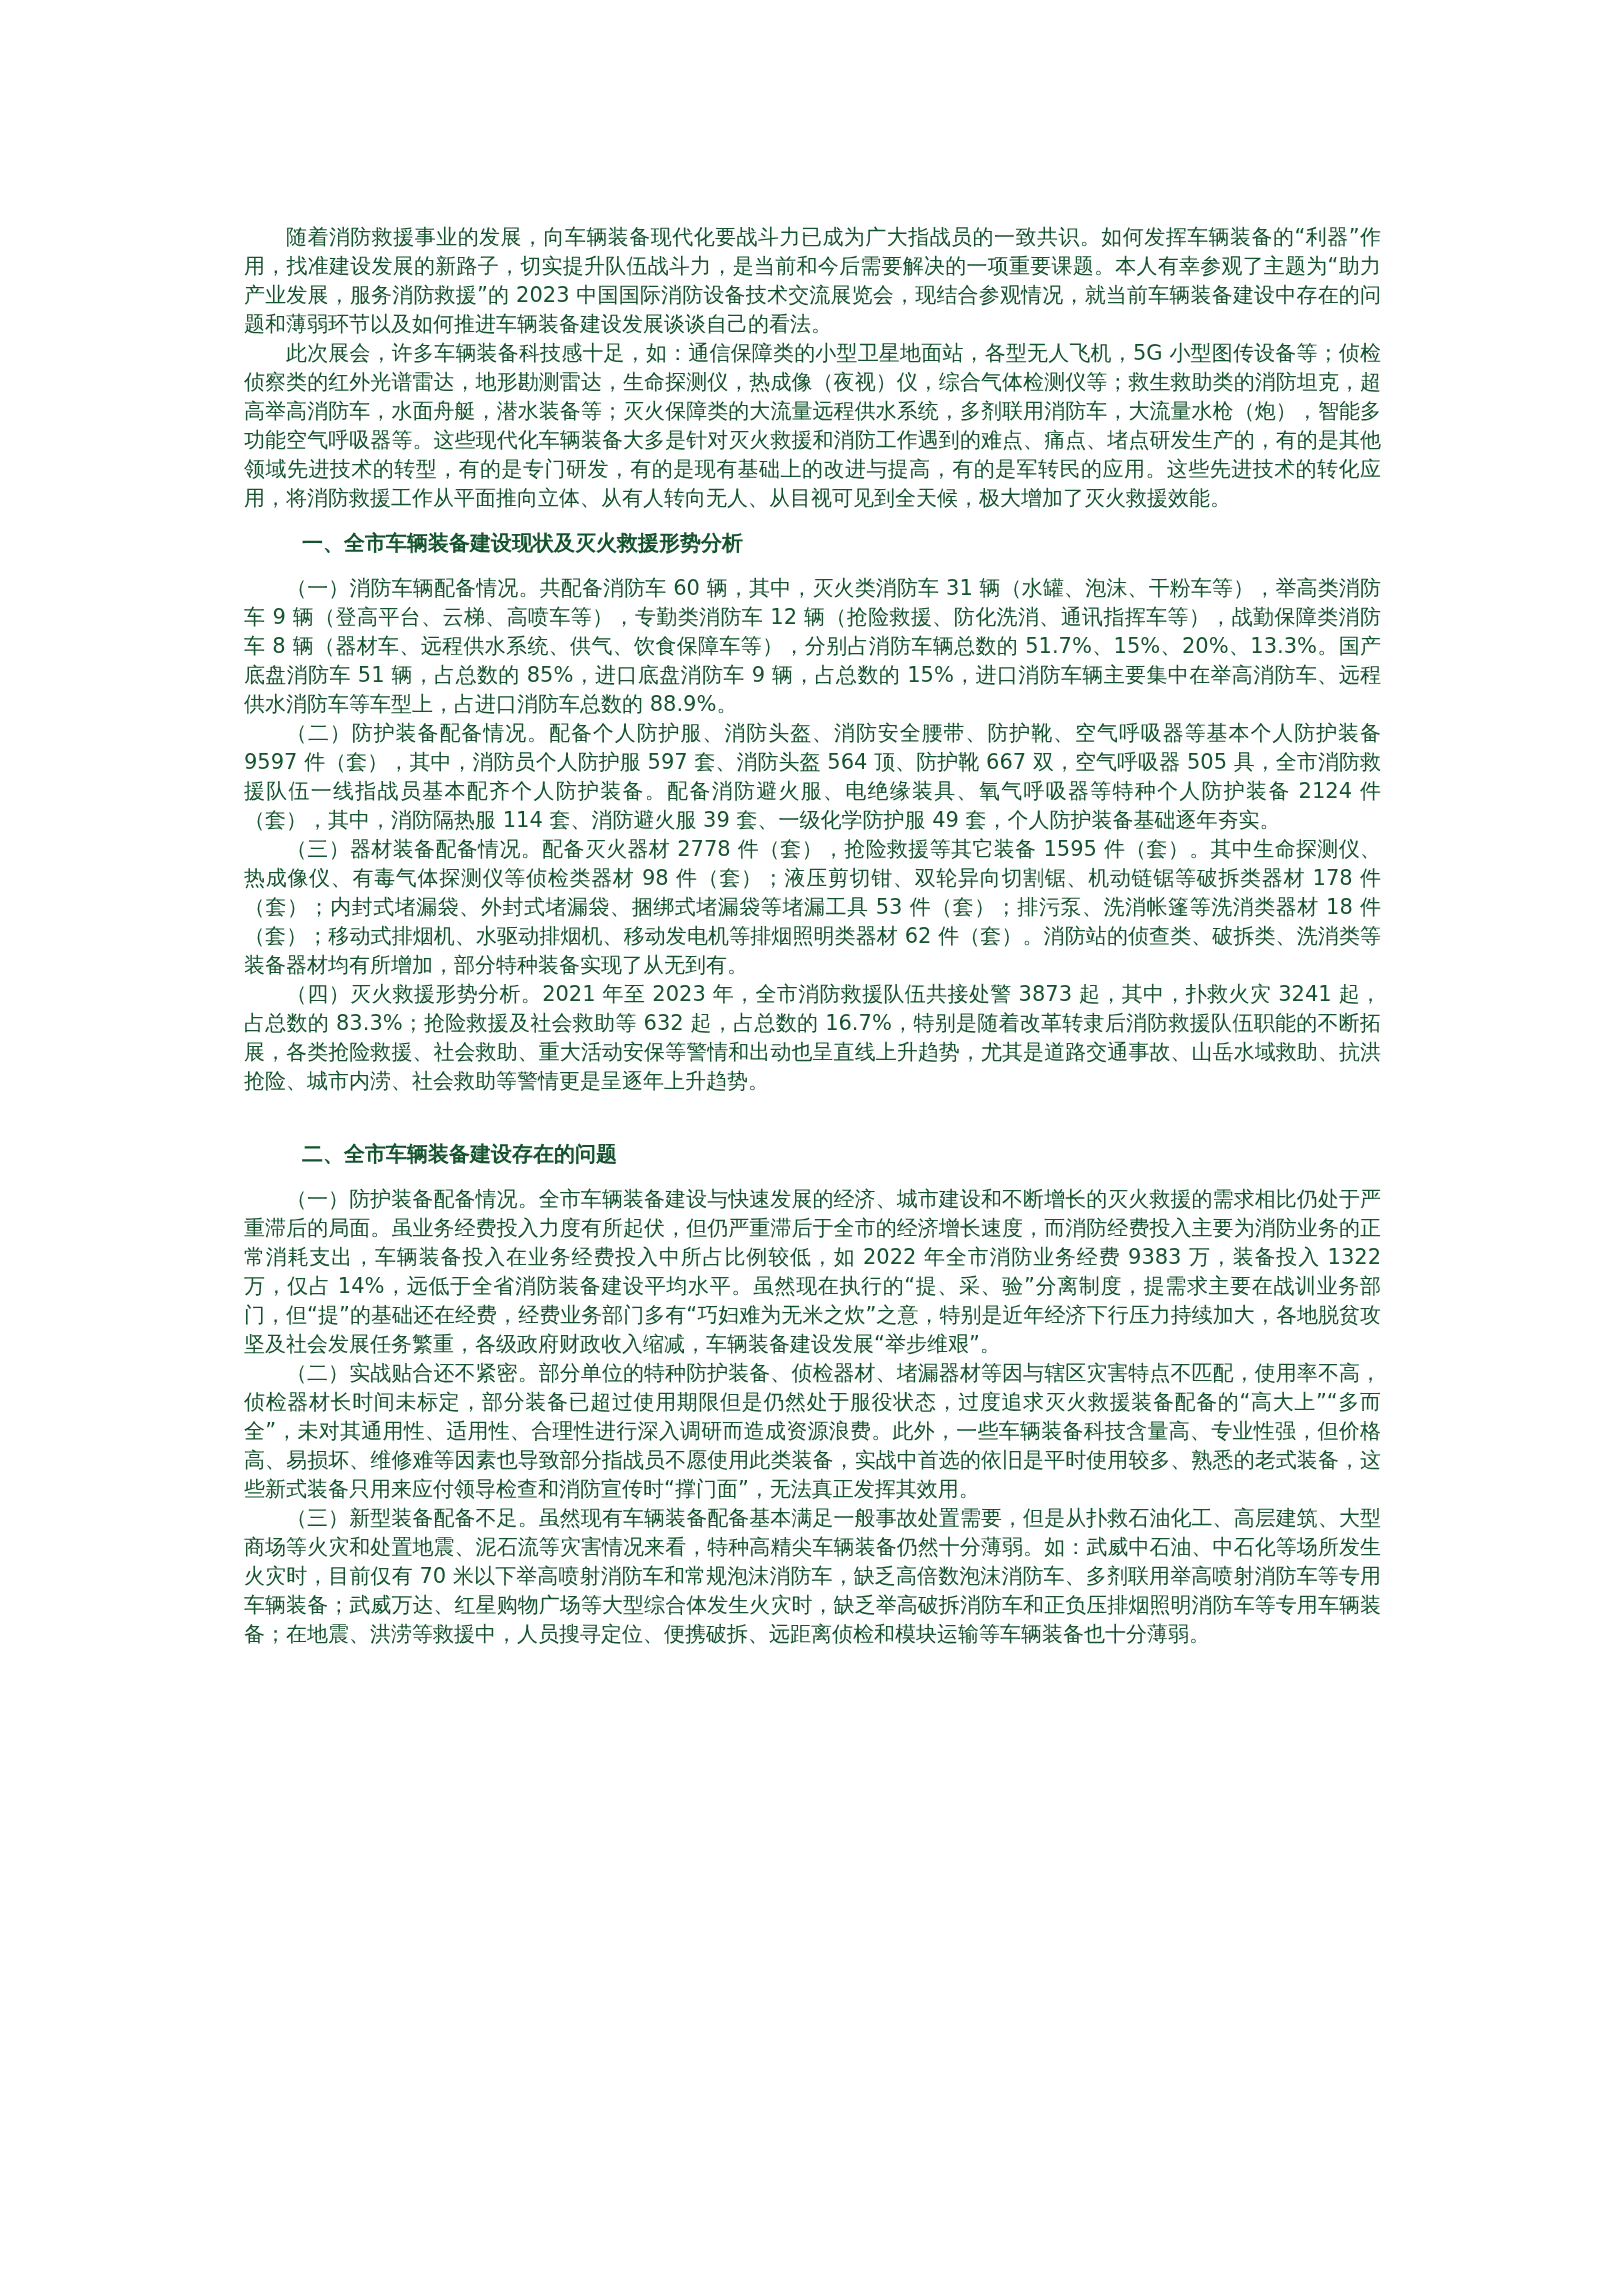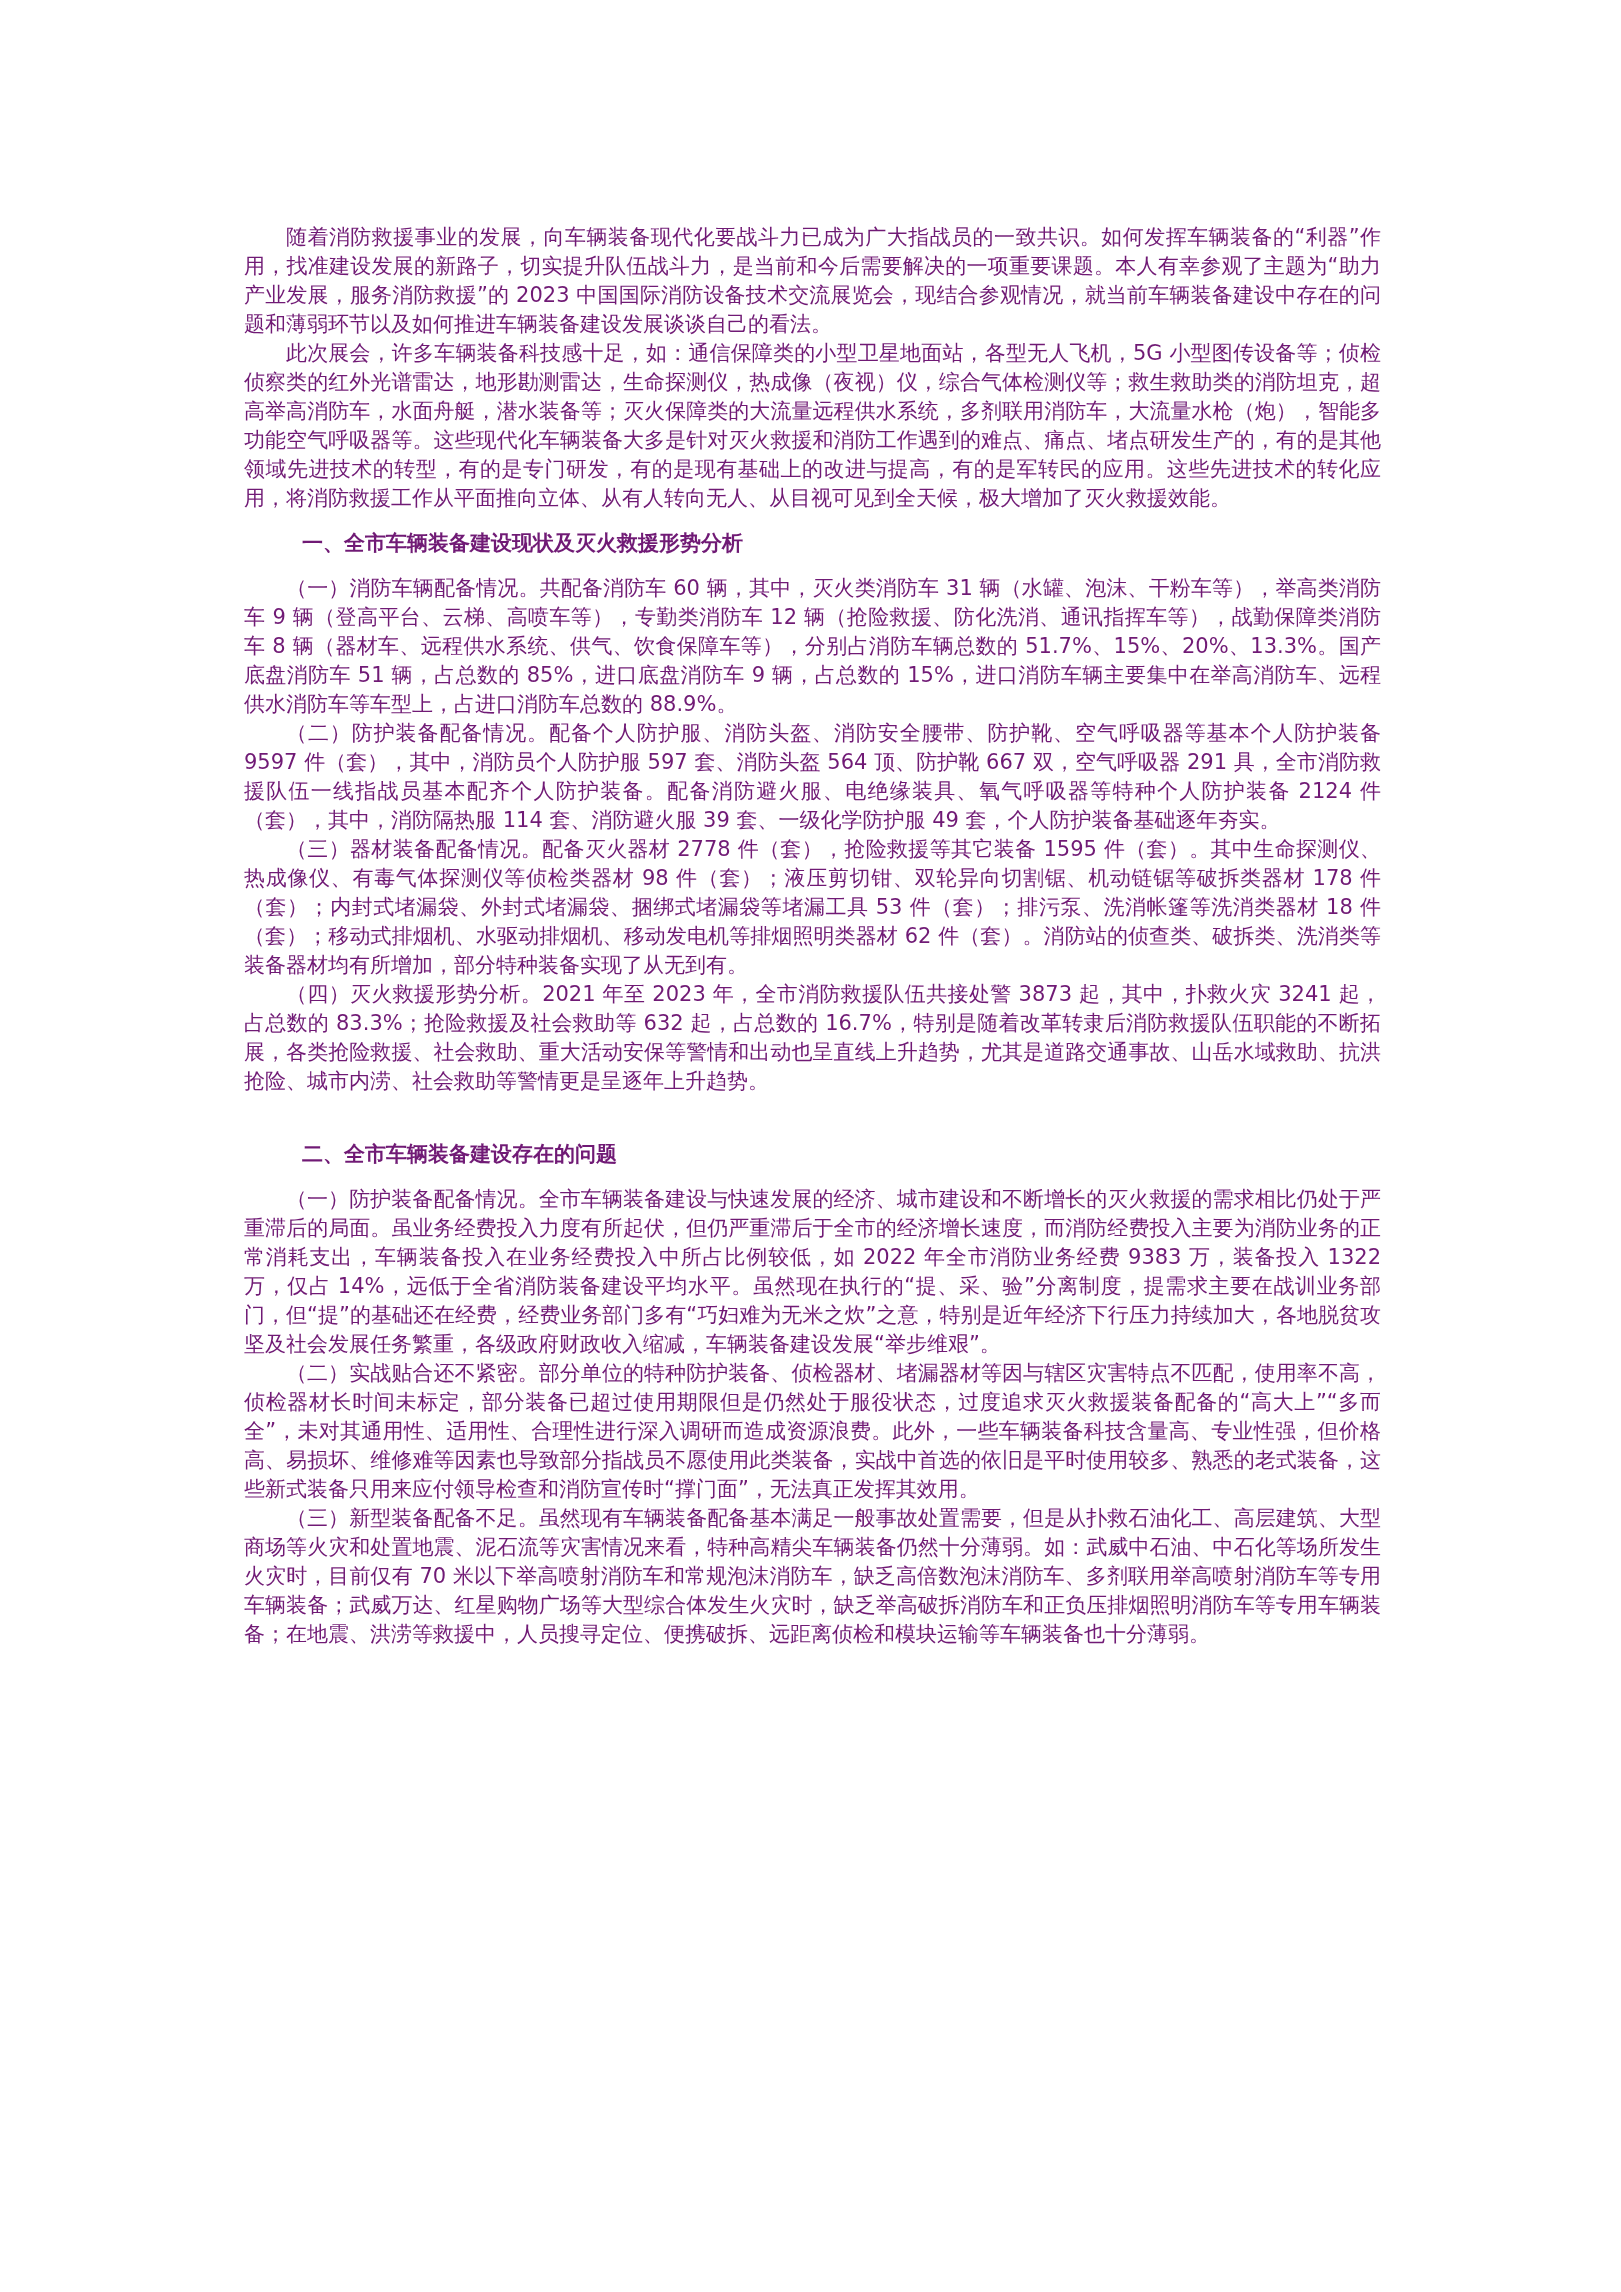--- a/index.html
+++ b/index.html
@@ -5,39 +5,39 @@
   html, body { margin: 0; padding: 0; background: #ffffff; }
   body { width: 1621px; height: 2293px; position: relative; overflow: hidden; }
   .page {
     position: absolute;
     left: 244px;
     top: 223px;
     width: 1137px;
     font-family: "DejaVu Sans", "Liberation Sans", sans-serif;
     font-size: 21px;
     line-height: 29px;
-    color: #701a75;
+    color: #14532d;
     text-align: justify;
     text-justify: inter-character;
   }
   .para { text-indent: 2em; margin: 0; }
   .heading { text-indent: 2em; margin: 16px; font-weight: bold; }
   .lead { font-weight: normal; }
   .gap { height: 28px; }
 </style>
 </head>
 <body>
 
 <div class="page">
   <p class="para">随着消防救援事业的发展，向车辆装备现代化要战斗力已成为广大指战员的一致共识。如何发挥车辆装备的“利器”作用，找准建设发展的新路子，切实提升队伍战斗力，是当前和今后需要解决的一项重要课题。本人有幸参观了主题为“助力产业发展，服务消防救援”的 2023 中国国际消防设备技术交流展览会，现结合参观情况，就当前车辆装备建设中存在的问题和薄弱环节以及如何推进车辆装备建设发展谈谈自己的看法。</p>
   <p class="para">此次展会，许多车辆装备科技感十足，如：通信保障类的小型卫星地面站，各型无人飞机，5G 小型图传设备等；侦检侦察类的红外光谱雷达，地形勘测雷达，生命探测仪，热成像（夜视）仪，综合气体检测仪等；救生救助类的消防坦克，超高举高消防车，水面舟艇，潜水装备等；灭火保障类的大流量远程供水系统，多剂联用消防车，大流量水枪（炮），智能多功能空气呼吸器等。这些现代化车辆装备大多是针对灭火救援和消防工作遇到的难点、痛点、堵点研发生产的，有的是其他领域先进技术的转型，有的是专门研发，有的是现有基础上的改进与提高，有的是军转民的应用。这些先进技术的转化应用，将消防救援工作从平面推向立体、从有人转向无人、从目视可见到全天候，极大增加了灭火救援效能。</p>
 
   <p class="heading">一、全市车辆装备建设现状及灭火救援形势分析</p>
   <p class="para"><span class="lead">（一）消防车辆配备情况。</span><span>共配备消防车 60 辆，其中，灭火类消防车 31 辆（水罐、泡沫、干粉车等），举高类消防车 9 辆（登高平台、云梯、高喷车等），专勤类消防车 12 辆（抢险救援、防化洗消、通讯指挥车等），战勤保障类消防车 8 辆（器材车、远程供水系统、供气、饮食保障车等），分别占消防车辆总数的 51.7%、15%、20%、13.3%。国产底盘消防车 51 辆，占总数的 85%，进口底盘消防车 9 辆，占总数的 15%，进口消防车辆主要集中在举高消防车、远程供水消防车等车型上，占进口消防车总数的 88.9%。</span></p>
-  <p class="para"><span class="lead">（二）防护装备配备情况。</span><span>配备个人防护服、消防头盔、消防安全腰带、防护靴、空气呼吸器等基本个人防护装备 9597 件（套），其中，消防员个人防护服 597 套、消防头盔 564 顶、防护靴 667 双，空气呼吸器 291 具，全市消防救援队伍一线指战员基本配齐个人防护装备。配备消防避火服、电绝缘装具、氧气呼吸器等特种个人防护装备 2124 件（套），其中，消防隔热服 114 套、消防避火服 39 套、一级化学防护服 49 套，个人防护装备基础逐年夯实。</span></p>
+  <p class="para"><span class="lead">（二）防护装备配备情况。</span><span>配备个人防护服、消防头盔、消防安全腰带、防护靴、空气呼吸器等基本个人防护装备 9597 件（套），其中，消防员个人防护服 597 套、消防头盔 564 顶、防护靴 667 双，空气呼吸器 505 具，全市消防救援队伍一线指战员基本配齐个人防护装备。配备消防避火服、电绝缘装具、氧气呼吸器等特种个人防护装备 2124 件（套），其中，消防隔热服 114 套、消防避火服 39 套、一级化学防护服 49 套，个人防护装备基础逐年夯实。</span></p>
   <p class="para"><span class="lead">（三）器材装备配备情况。</span><span>配备灭火器材 2778 件（套），抢险救援等其它装备 1595 件（套）。其中生命探测仪、热成像仪、有毒气体探测仪等侦检类器材 98 件（套）；液压剪切钳、双轮异向切割锯、机动链锯等破拆类器材 178 件（套）；内封式堵漏袋、外封式堵漏袋、捆绑式堵漏袋等堵漏工具 53 件（套）；排污泵、洗消帐篷等洗消类器材 18 件（套）；移动式排烟机、水驱动排烟机、移动发电机等排烟照明类器材 62 件（套）。消防站的侦查类、破拆类、洗消类等装备器材均有所增加，部分特种装备实现了从无到有。</span></p>
   <p class="para"><span class="lead">（四）灭火救援形势分析。</span><span>2021 年至 2023 年，全市消防救援队伍共接处警 3873 起，其中，扑救火灾 3241 起，占总数的 83.3%；抢险救援及社会救助等 632 起，占总数的 16.7%，特别是随着改革转隶后消防救援队伍职能的不断拓展，各类抢险救援、社会救助、重大活动安保等警情和出动也呈直线上升趋势，尤其是道路交通事故、山岳水域救助、抗洪抢险、城市内涝、社会救助等警情更是呈逐年上升趋势。</span></p>
 
   <div class="gap"></div>
 
   <p class="heading">二、全市车辆装备建设存在的问题</p>
   <p class="para"><span class="lead">（一）防护装备配备情况。</span><span>全市车辆装备建设与快速发展的经济、城市建设和不断增长的灭火救援的需求相比仍处于严重滞后的局面。虽业务经费投入力度有所起伏，但仍严重滞后于全市的经济增长速度，而消防经费投入主要为消防业务的正常消耗支出，车辆装备投入在业务经费投入中所占比例较低，如 2022 年全市消防业务经费 9383 万，装备投入 1322 万，仅占 14%，远低于全省消防装备建设平均水平。虽然现在执行的“提、采、验”分离制度，提需求主要在战训业务部门，但“提”的基础还在经费，经费业务部门多有“巧妇难为无米之炊”之意，特别是近年经济下行压力持续加大，各地脱贫攻坚及社会发展任务繁重，各级政府财政收入缩减，车辆装备建设发展“举步维艰”。</span></p>
   <p class="para"><span class="lead">（二）实战贴合还不紧密。</span><span>部分单位的特种防护装备、侦检器材、堵漏器材等因与辖区灾害特点不匹配，使用率不高，侦检器材长时间未标定，部分装备已超过使用期限但是仍然处于服役状态，过度追求灭火救援装备配备的“高大上”“多而全”，未对其通用性、适用性、合理性进行深入调研而造成资源浪费。此外，一些车辆装备科技含量高、专业性强，但价格高、易损坏、维修难等因素也导致部分指战员不愿使用此类装备，实战中首选的依旧是平时使用较多、熟悉的老式装备，这些新式装备只用来应付领导检查和消防宣传时“撑门面”，无法真正发挥其效用。</span></p>
   <p class="para"><span class="lead">（三）新型装备配备不足。</span><span>虽然现有车辆装备配备基本满足一般事故处置需要，但是从扑救石油化工、高层建筑、大型商场等火灾和处置地震、泥石流等灾害情况来看，特种高精尖车辆装备仍然十分薄弱。如：武威中石油、中石化等场所发生火灾时，目前仅有 70 米以下举高喷射消防车和常规泡沫消防车，缺乏高倍数泡沫消防车、多剂联用举高喷射消防车等专用车辆装备；武威万达、红星购物广场等大型综合体发生火灾时，缺乏举高破拆消防车和正负压排烟照明消防车等专用车辆装备；在地震、洪涝等救援中，人员搜寻定位、便携破拆、远距离侦检和模块运输等车辆装备也十分薄弱。</span></p>
 </div>

